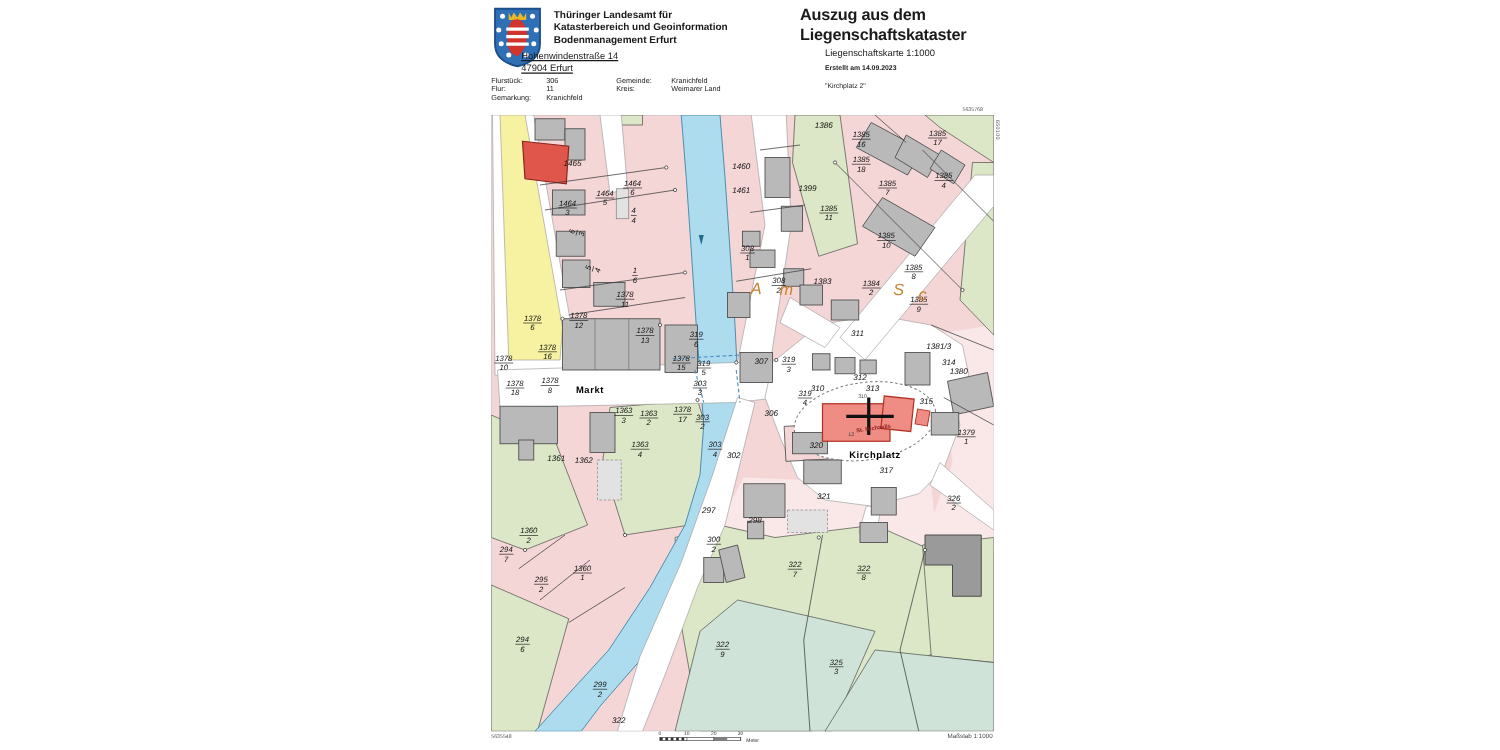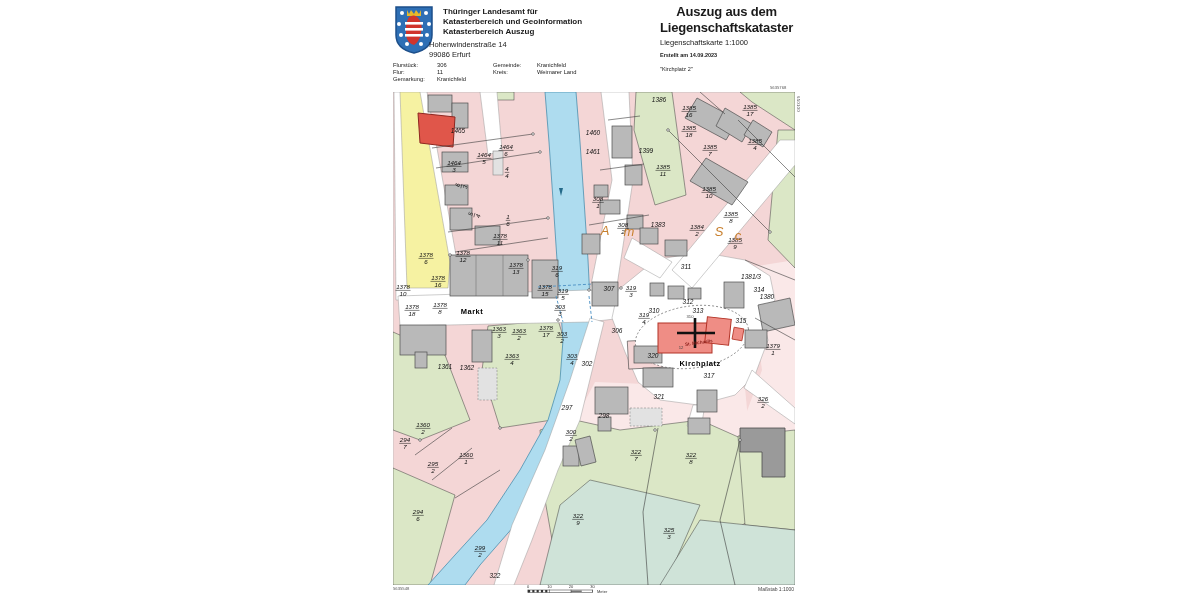--- a/index.html
+++ b/index.html
@@ -1,21 +1,21 @@
 <!DOCTYPE html>
 <html><head>
 <meta charset="utf-8">
 <style>
   html,body{margin:0;padding:0;background:#fff;}
   #stage{position:relative;width:960px;height:600px;background:#fff;overflow:hidden;
          font-family:"Liberation Sans",sans-serif;color:#1a1a1a;}
   .abs{position:absolute;}
   .agency{left:443px;top:7px;font-size:8px;font-weight:bold;line-height:10px;}
-  .address{left:429px;top:40px;font-size:7.5px;line-height:9.5px;}
-  .title{left:660px;top:4px;font-size:13px;font-weight:bold;line-height:16px;letter-spacing:-0.2px;text-align:center;}
+  .address{left:417px;top:40px;font-size:7.5px;line-height:9.5px;text-decoration:underline;}
+  .title{left:640px;top:4px;font-size:13px;font-weight:bold;line-height:16px;letter-spacing:-0.2px;}
   .subtitle{left:660px;top:38px;font-size:7.5px;font-weight:normal;}
   .created{left:660px;top:52px;font-size:5.5px;font-weight:bold;}
   .quote{left:660px;top:66px;font-size:5.5px;}
   .meta{font-size:5.8px;}
   .meta span{position:absolute;white-space:nowrap;}
   .corner{font-size:4.2px;color:#555;white-space:nowrap;}
   .massstab{font-size:5px;color:#444;}
   .vert{writing-mode:vertical-rl;letter-spacing:0.3px;}
   svg text{font-family:"Liberation Sans",sans-serif;}
 </style>
@@ -41,25 +41,25 @@
       <path d="M16,12 q6,-4 10,2 q4,6 2,14 q-1,8 -7,12 q-7,-2 -8,-10 q-1,-12 3,-18 Z" fill="#d0342c"></path>
       <rect x="12" y="17" width="18" height="2.6" fill="#ffffff"></rect>
       <rect x="12" y="23" width="18" height="2.6" fill="#ffffff"></rect>
       <rect x="12" y="29" width="18" height="2.6" fill="#ffffff"></rect>
     </g>
   </svg>
 
   <div class="abs agency">
     <div>Thüringer Landesamt für</div>
     <div>Katasterbereich und Geoinformation</div>
-    <div>Katasterbereich Auszug</div>
+    <div>Bodenmanagement Erfurt</div>
   </div>
   <div class="abs address">
     <div>Hohenwindenstraße 14</div>
-    <div>99086 Erfurt</div>
+    <div>47904 Erfurt</div>
   </div>
 
   <div class="abs title">
     <div>Auszug aus dem</div>
     <div>Liegenschaftskataster</div>
   </div>
   <div class="abs subtitle">Liegenschaftskarte 1:1000</div>
   <div class="abs created">Erstellt am 14.09.2023</div>
   <div class="abs quote">"Kirchplatz 2"</div>
 

